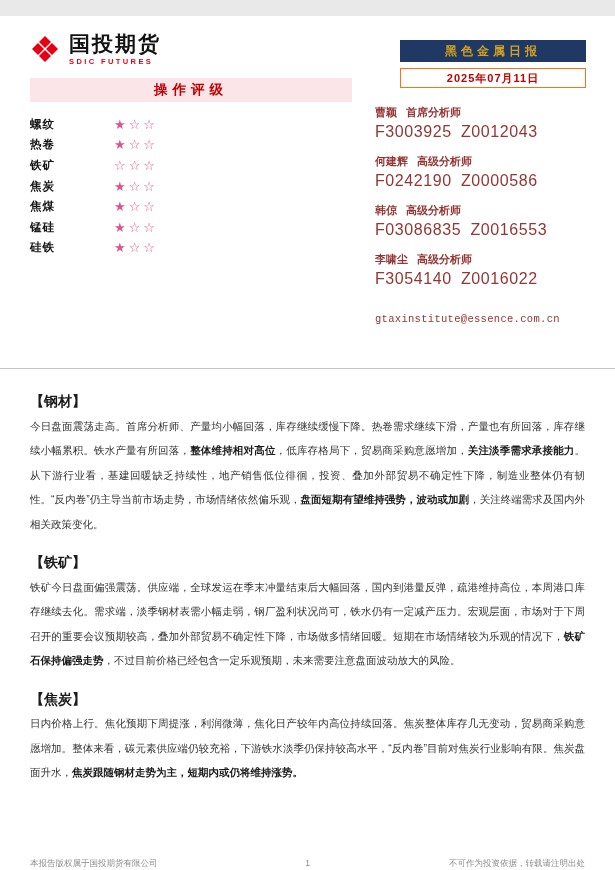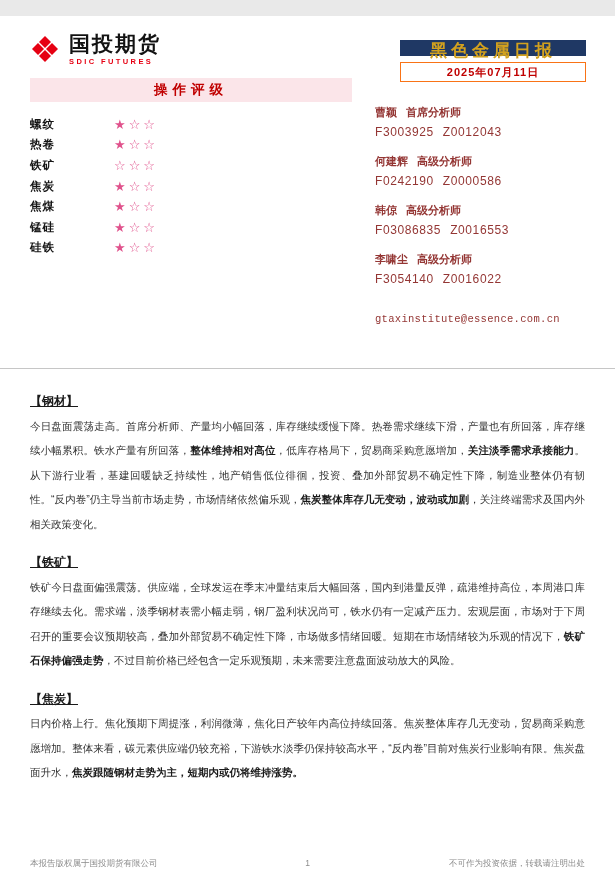--- a/index.html
+++ b/index.html
@@ -10,40 +10,40 @@
     --pink-bg:#fbe5e9;--star-pink:#e0528c;--maroon:#943634;
   }
   .top-area{position:relative;height:352px;border-bottom:1px solid #c6c6c6;}
   .logo{position:absolute;left:30px;top:16px;display:flex;align-items:center;gap:9px;}
   .logo-mark polygon{fill:var(--brand-red,#e60012);}
   .logo-text{display:flex;flex-direction:column;}
   .brand{font-size:21px;font-weight:bold;color:#121212;letter-spacing:2px;line-height:24px;}
   .brand-sub{font-size:7.5px;color:var(--brand-red,#e60012);letter-spacing:2.4px;margin-top:1px;font-weight:bold;}
   .masthead{position:absolute;left:400px;top:24px;width:186px;}
   .mast-title{background:var(--navy,#1f3864);color:var(--gold,#d2a11e);text-align:center;font-weight:bold;
-    font-size:17px;letter-spacing:4px;height:16px;line-height:22px;}
+    font-size:12px;letter-spacing:4px;height:22px;line-height:22px;}
   .mast-date{margin-top:6px;border:1px solid #f97316;color:var(--accent-red,#c00000);text-align:center;
     font-weight:bold;font-size:11px;height:18px;line-height:18px;letter-spacing:1px;}
   .rating{position:absolute;left:30px;top:62px;width:322px;}
   .rating-banner{background:var(--pink-bg,#fbe5e9);color:var(--accent-red,#c00000);text-align:center;
     font-size:13.5px;font-weight:bold;letter-spacing:5px;height:24px;line-height:24px;}
   .rating-table{margin-top:12px;}
   .rating-row{display:flex;align-items:center;height:20.6px;}
   .commodity-name{width:84px;font-size:11.5px;font-weight:bold;color:#151515;letter-spacing:1px;}
   .stars{font-size:13px;color:var(--star-pink,#e0528c);letter-spacing:3px;}
   .analysts{position:absolute;left:375px;top:86px;width:212px;color:var(--maroon,#943634);}
   .analyst-name{font-size:11px;font-weight:bold;line-height:20px;}
   .analyst-name .t{margin-left:9px;}
-  .analyst-codes{font-size:12px;line-height:20px;margin-bottom:9px;letter-spacing:0.6px;}
+  .analyst-codes{font-size:16px;line-height:20px;margin-bottom:9px;letter-spacing:0.6px;}
   .analyst-codes .c2{margin-left:9px;}
   .contact{margin-top:20px;}
   .phone,.email{font-family:"Liberation Mono","DejaVu Sans Mono",monospace;font-size:10.5px;line-height:21px;letter-spacing:0.3px;}
   .body-area{padding:6px 30px 0 30px;}
   .section{margin-top:14px;}
-  .section-title{font-size:12px;font-weight:bold;color:#1a1a1a;line-height:24.5px;text-decoration:underline;}
+  .section-title{font-size:14px;font-weight:bold;color:#1a1a1a;line-height:24.5px;}
   .section-text{font-size:10.5px;color:#333333;line-height:24.5px;text-align:justify;margin:0;}
   .section-text .b{font-weight:bold;color:#1a1a1a;}
   .footer{position:absolute;left:30px;right:30px;bottom:16px;font-size:8.5px;color:#8c8c8c;
     display:flex;justify-content:space-between;}
   .page-num{position:absolute;left:50%;transform:translateX(-50%);}
   .footer-stamp{position:absolute;left:30px;bottom:3px;}
   .footer-stamp path{fill:var(--navy,#1f3864);}
 </style>
 </head>
 <body>
@@ -118,21 +118,21 @@
       <div class="contact">
         <div class="email">gtaxinstitute@essence.com.cn</div>
       </div>
     </div>
 
   </div>
 
   <div class="body-area" id="sections">
       <div class="section">
         <div class="section-title">【钢材】</div>
-        <p class="section-text"><span>今日盘面震荡走高。首席分析师、产量均小幅回落，库存继续缓慢下降。热卷需求继续下滑，产量也有所回落，库存继续小幅累积。铁水产量有所回落，</span><span class="b">整体维持相对高位</span><span>，低库存格局下，贸易商采购意愿增加，</span><span class="b">关注淡季需求承接能力</span><span>。从下游行业看，基建回暖缺乏持续性，地产销售低位徘徊，投资、叠加外部贸易不确定性下降，制造业整体仍有韧性。“反内卷”仍主导当前市场走势，市场情绪依然偏乐观，</span><span class="b">焦炭整体库存几无变动，波动或加剧</span><span>，关注终端需求及国内外相关政策变化。</span></p>
+        <p class="section-text"><span>今日盘面震荡走高。首席分析师、产量均小幅回落，库存继续缓慢下降。热卷需求继续下滑，产量也有所回落，库存继续小幅累积。铁水产量有所回落，</span><span class="b">整体维持相对高位</span><span>，低库存格局下，贸易商采购意愿增加，</span><span class="b">关注淡季需求承接能力</span><span>。从下游行业看，基建回暖缺乏持续性，地产销售低位徘徊，投资、叠加外部贸易不确定性下降，制造业整体仍有韧性。“反内卷”仍主导当前市场走势，市场情绪依然偏乐观，</span><span class="b">盘面短期有望维持强势，波动或加剧</span><span>，关注终端需求及国内外相关政策变化。</span></p>
       </div>
       <div class="section">
         <div class="section-title">【铁矿】</div>
         <p class="section-text"><span>铁矿今日盘面偏强震荡。供应端，全球发运在季末冲量结束后大幅回落，国内到港量反弹，疏港维持高位，本周港口库存继续去化。需求端，淡季钢材表需小幅走弱，钢厂盈利状况尚可，铁水仍有一定减产压力。宏观层面，市场对于下周召开的重要会议预期较高，叠加外部贸易不确定性下降，市场做多情绪回暖。短期在市场情绪较为乐观的情况下，</span><span class="b">铁矿石保持偏强走势</span><span>，不过目前价格已经包含一定乐观预期，未来需要注意盘面波动放大的风险。</span></p>
       </div>
       <div class="section">
         <div class="section-title">【焦炭】</div>
         <p class="section-text"><span>日内价格上行。焦化预期下周提涨，利润微薄，焦化日产较年内高位持续回落。焦炭整体库存几无变动，贸易商采购意愿增加。整体来看，碳元素供应端仍较充裕，下游铁水淡季仍保持较高水平，“反内卷”目前对焦炭行业影响有限。焦炭盘面升水，</span><span class="b">焦炭跟随钢材走势为主，短期内或仍将维持涨势。</span></p>
       </div>
     </div>

